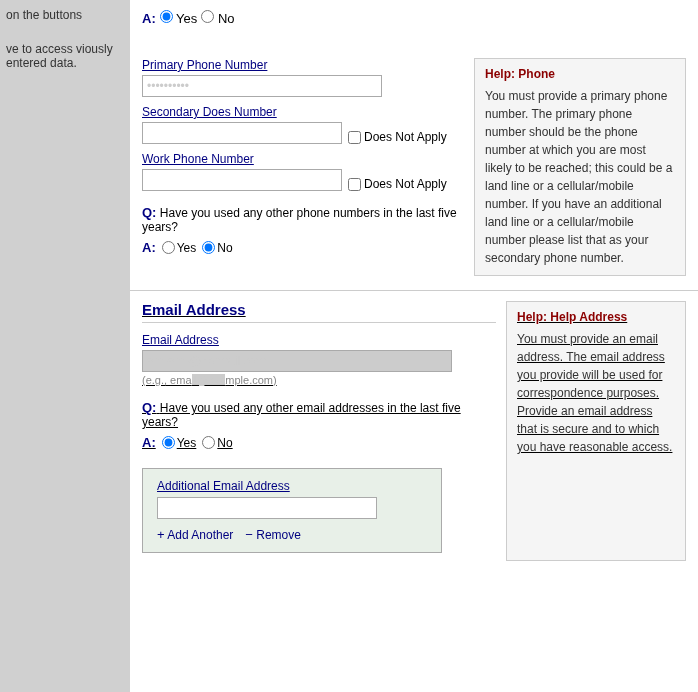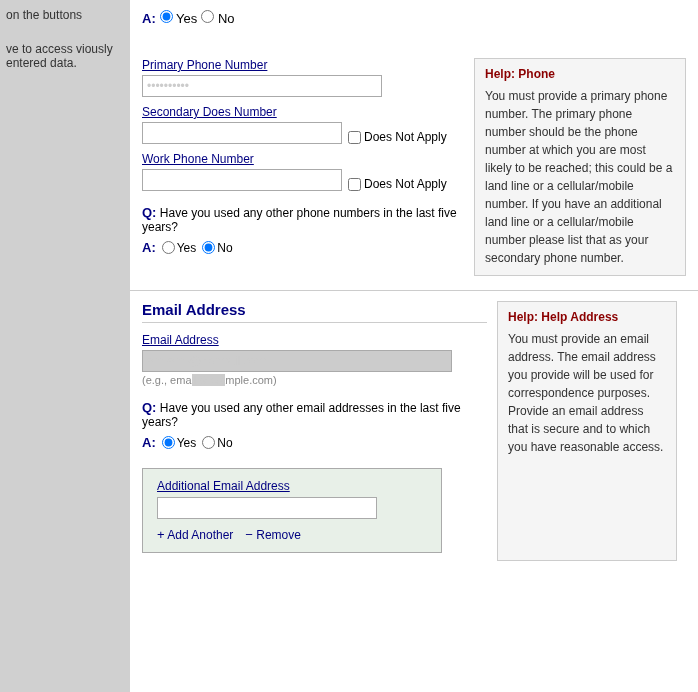--- a/index.html
+++ b/index.html
@@ -117,21 +117,22 @@
       font-size: 13px;
     }
     .top-answer-row {
       display: flex;
       align-items: center;
       gap: 4px;
       margin-bottom: 12px;
       font-size: 13px;
     }
     .email-section {
-      padding: 10px 21px 10px 12px;
+      padding: 10px 12px 10px 12px;
+      text-decoration: underline;
     }
     .email-row {
       display: flex;
       gap: 0;
     }
     .email-left {
       flex: 1;
       padding-right: 10px;
     }
     .email-right {

